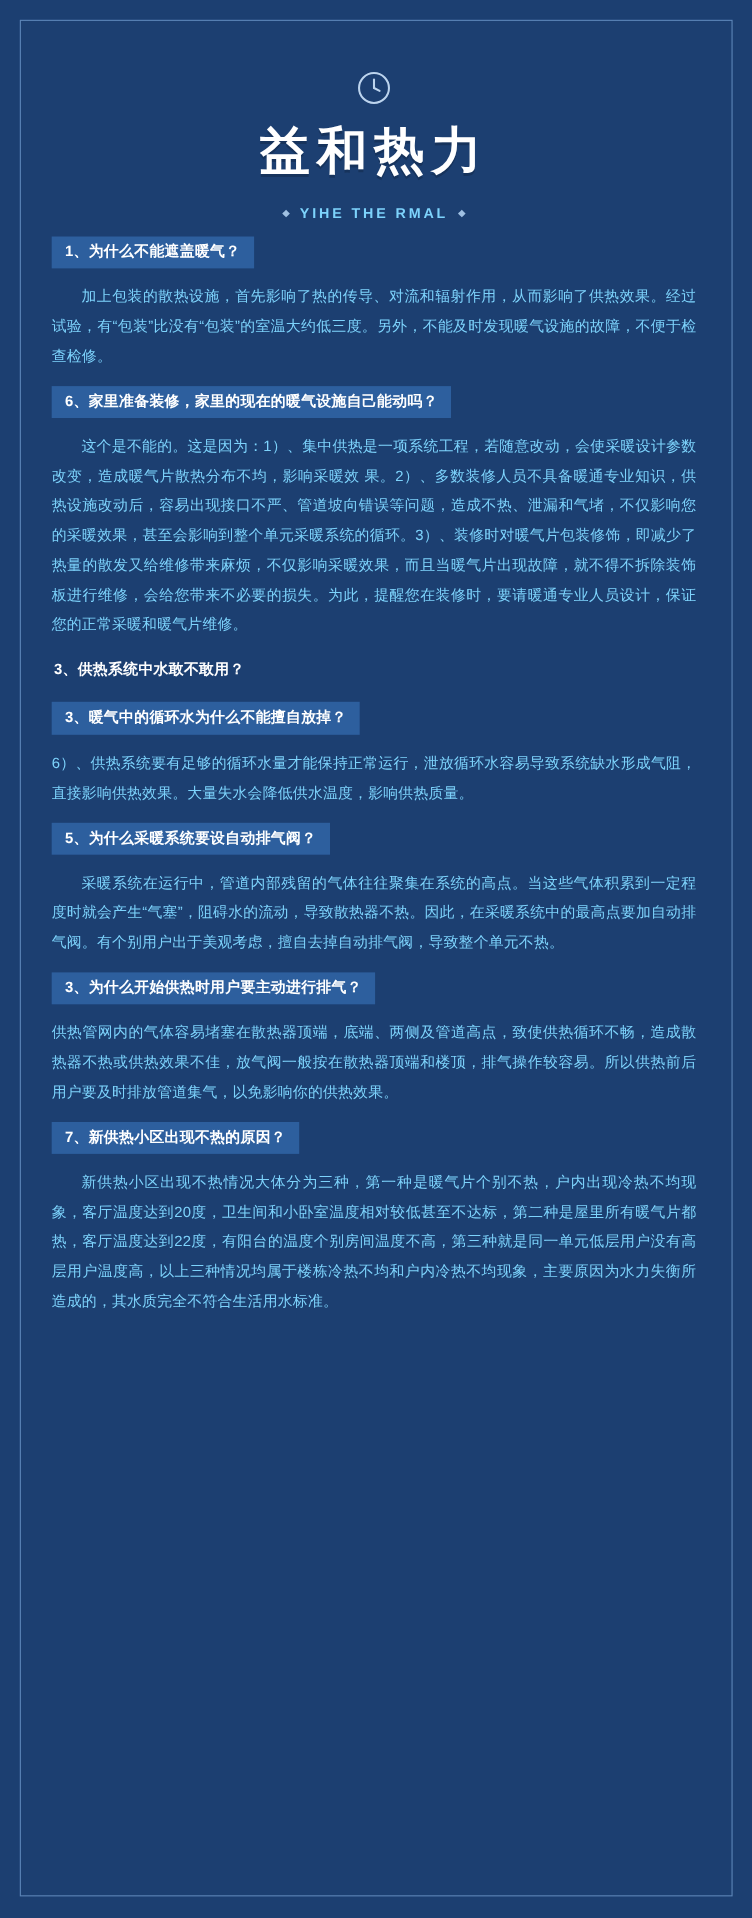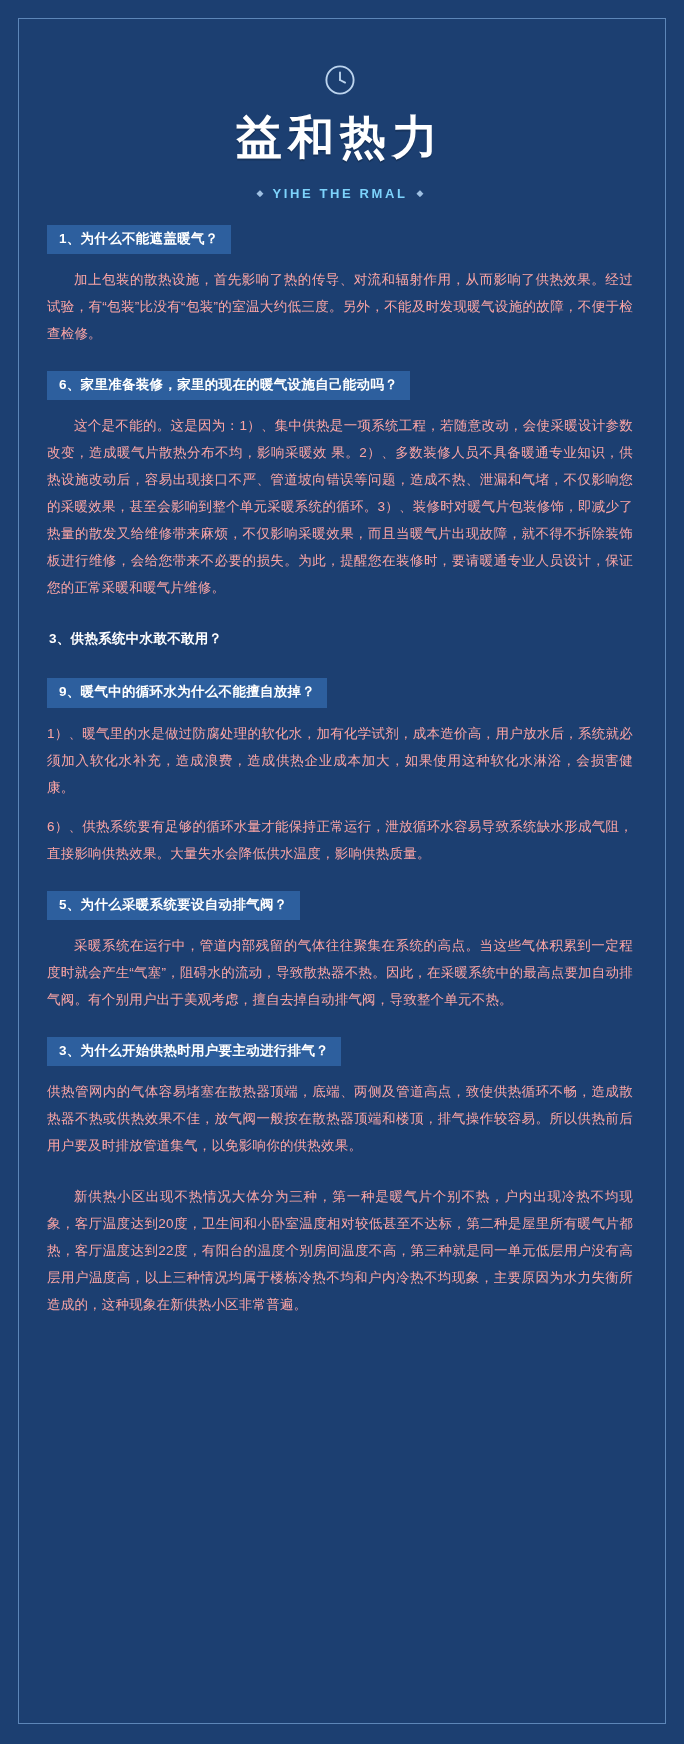--- a/index.html
+++ b/index.html
@@ -62,41 +62,41 @@
     font-weight: bold;
   }
   .diamond {
     color: #9fc0e2;
     font-size: 9px;
     line-height: 1;
   }
 
   
   .section {
-    margin-top: 24px;
+    margin-top: 14px;
   }
   .section:first-of-type {
     margin-top: 30px;
   }
   .q-title {
     display: inline-block;
     background: #2d5f9e;
     color: #ffffff;
     font-size: 13.5px;
     font-weight: bold;
     padding: 6px 12px 7px 12px;
     line-height: 1.2;
     letter-spacing: 0.3px;
   }
   .q-title.plain {
     background: transparent;
     padding-left: 2px;
   }
   .para {
-    color: #fca5a5;
+    color: #7dd3fc;
     font-size: 13.5px;
     line-height: 2.0;
     margin: 12px 0 0 0;
     text-align: justify;
     letter-spacing: 0.2px;
   }
   .para.indent {
     text-indent: 27px;
   }
 </style>
@@ -128,33 +128,33 @@
     <div class="section">
       <div class="q-title">6、家里准备装修，家里的现在的暖气设施自己能动吗？</div>
       <p class="para indent">这个是不能的。这是因为：1）、集中供热是一项系统工程，若随意改动，会使采暖设计参数改变，造成暖气片散热分布不均，影响采暖效 果。2）、多数装修人员不具备暖通专业知识，供热设施改动后，容易出现接口不严、管道坡向错误等问题，造成不热、泄漏和气堵，不仅影响您的采暖效果，甚至会影响到整个单元采暖系统的循环。3）、装修时对暖气片包装修饰，即减少了热量的散发又给维修带来麻烦，不仅影响采暖效果，而且当暖气片出现故障，就不得不拆除装饰板进行维修，会给您带来不必要的损失。为此，提醒您在装修时，要请暖通专业人员设计，保证您的正常采暖和暖气片维修。</p>
     </div>
 
     <div class="section">
       <div class="q-title plain">3、供热系统中水敢不敢用？</div>
     </div>
 
     <div class="section">
-      <div class="q-title">9、暖气中的循环水为什么不能擅自放掉？</div>
-      <p class="para">1）、暖气里的水是做过防腐处理的软化水，加有化学试剂，成本造价高，用户放水后，系统就必须加入软化水补充，造成浪费，造成供热企业成本加大，如果使用这种软化水淋浴，会损害健康。</p>
+      <div class="q-title">3、暖气中的循环水为什么不能擅自放掉？</div>
       <p class="para">6）、供热系统要有足够的循环水量才能保持正常运行，泄放循环水容易导致系统缺水形成气阻，直接影响供热效果。大量失水会降低供水温度，影响供热质量。</p>
     </div>
 
     <div class="section">
       <div class="q-title">5、为什么采暖系统要设自动排气阀？</div>
       <p class="para indent">采暖系统在运行中，管道内部残留的气体往往聚集在系统的高点。当这些气体积累到一定程度时就会产生“气塞”，阻碍水的流动，导致散热器不热。因此，在采暖系统中的最高点要加自动排气阀。有个别用户出于美观考虑，擅自去掉自动排气阀，导致整个单元不热。</p>
     </div>
 
     <div class="section">
       <div class="q-title">3、为什么开始供热时用户要主动进行排气？</div>
       <p class="para">供热管网内的气体容易堵塞在散热器顶端，底端、两侧及管道高点，致使供热循环不畅，造成散热器不热或供热效果不佳，放气阀一般按在散热器顶端和楼顶，排气操作较容易。所以供热前后用户要及时排放管道集气，以免影响你的供热效果。</p>
     </div>
 
     <div class="section">
-      <p class="para indent">新供热小区出现不热情况大体分为三种，第一种是暖气片个别不热，户内出现冷热不均现象，客厅温度达到20度，卫生间和小卧室温度相对较低甚至不达标，第二种是屋里所有暖气片都热，客厅温度达到22度，有阳台的温度个别房间温度不高，第三种就是同一单元低层用户没有高层用户温度高，以上三种情况均属于楼栋冷热不均和户内冷热不均现象，主要原因为水力失衡所造成的，这种现象在新供热小区非常普遍。</p>
+      <div class="q-title">7、新供热小区出现不热的原因？</div>
+      <p class="para indent">新供热小区出现不热情况大体分为三种，第一种是暖气片个别不热，户内出现冷热不均现象，客厅温度达到20度，卫生间和小卧室温度相对较低甚至不达标，第二种是屋里所有暖气片都热，客厅温度达到22度，有阳台的温度个别房间温度不高，第三种就是同一单元低层用户没有高层用户温度高，以上三种情况均属于楼栋冷热不均和户内冷热不均现象，主要原因为水力失衡所造成的，其水质完全不符合生活用水标准。</p>
     </div>
 
   </div>
 </div>
 
 </body></html>

